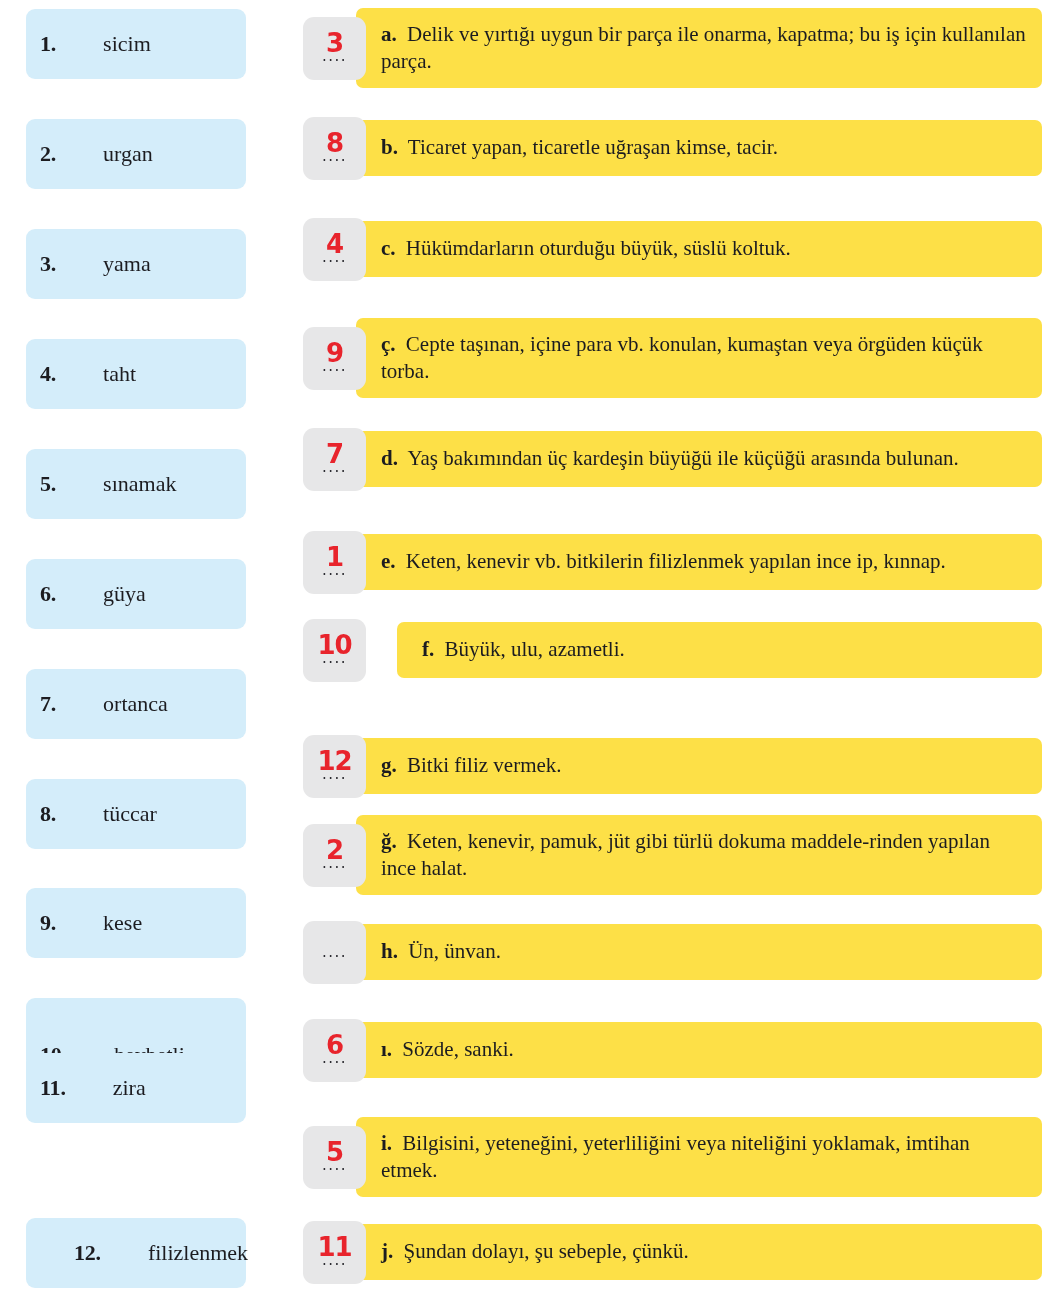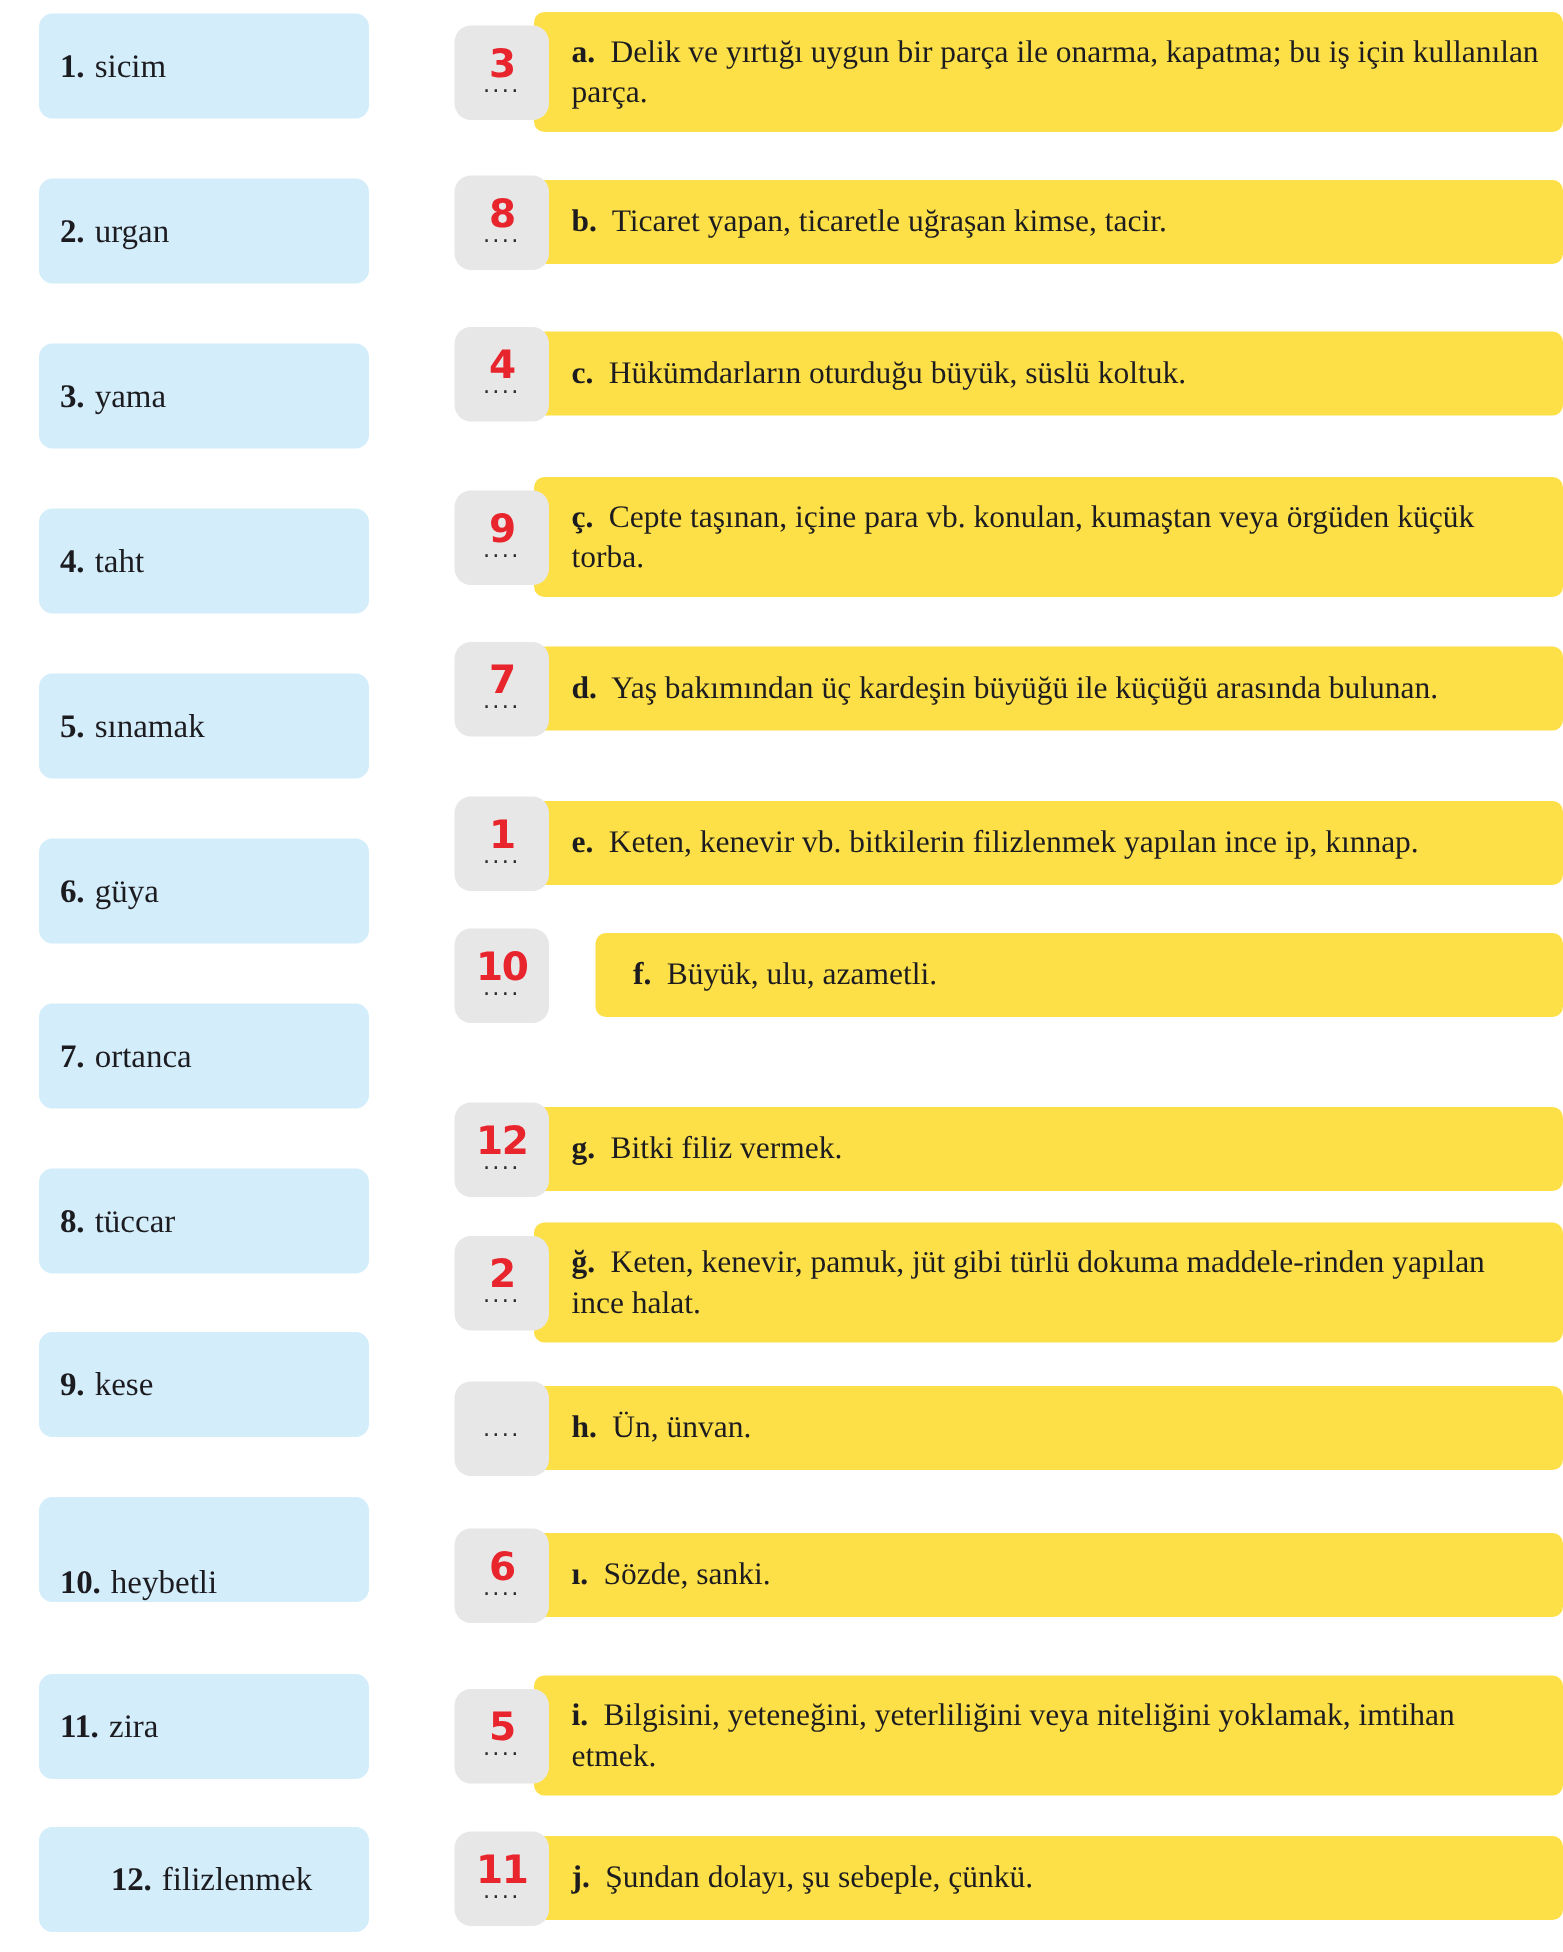--- a/index.html
+++ b/index.html
@@ -45,20 +45,21 @@
   .word-num {
     font-weight: bold;
     font-size: 22px;
     letter-spacing: -0.2px;
     margin-right: 7px;
     white-space: nowrap;
   }
   .word-text {
     font-size: 22px;
     white-space: nowrap;
+    margin-left: 40px;
   }
 
   
   #definition-column {
     position: absolute;
     left: 303px;
     top: 0;
     width: 739px;
     height: 1301px;
   }
@@ -165,21 +166,21 @@
         <span class="word-text">tüccar</span>
       </div>
       <div class="word-card" style="top: 888px;">
         <span class="word-num">9.</span>
         <span class="word-text">kese</span>
       </div>
       <div class="word-card" style="top: 998px; align-items: flex-end;">
         <span class="word-num">10.</span>
         <span class="word-text">heybetli</span>
       </div>
-      <div class="word-card" style="top: 1116px;">
+      <div class="word-card" style="top: 1053px;">
         <span class="word-num">11.</span>
         <span class="word-text">zira</span>
       </div>
       <div class="word-card" style="top: 1218px; padding-left: 48px;">
         <span class="word-num">12.</span>
         <span class="word-text">filizlenmek</span>
       </div>
     </div>
 
   <div id="definition-column">

